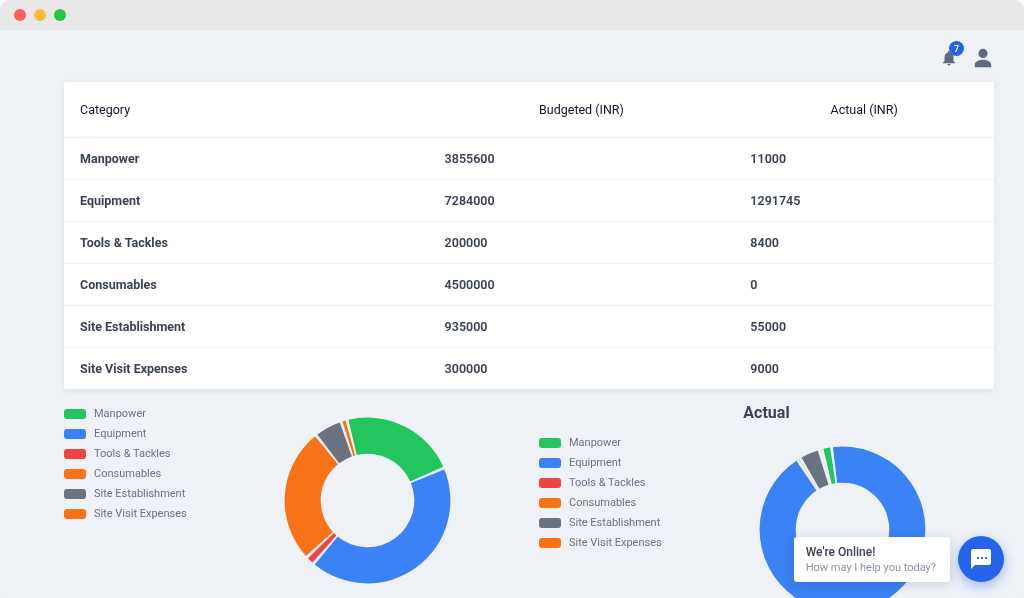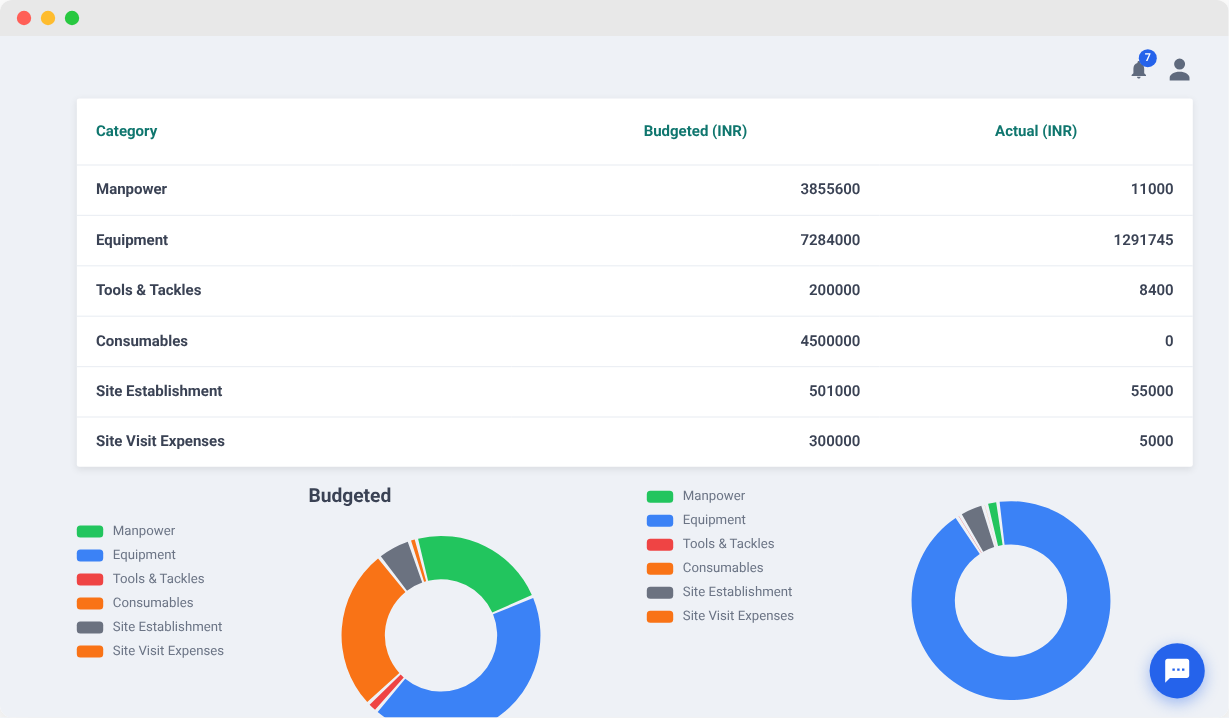--- a/index.html
+++ b/index.html
@@ -82,34 +82,34 @@
       box-shadow: 0 2px 6px rgba(0,0,0,0.08);
     }
     table {
       width: 100%;
       border-collapse: collapse;
     }
     thead th {
       text-align: left;
       padding: 20px 16px;
       font-size: 12.5px;
-      font-weight: 700;
-      color: #0f766e;
+      font-weight: 400;
+      color: #0f172a;
       border-bottom: 1px solid #eceff4;
     }
     thead th.num { text-align: center; }
     tbody td {
       padding: 13px 16px;
       font-size: 12.5px;
       color: #3a4254;
       border-bottom: 1px solid #eceff4;
       font-weight: 600;
     }
     tbody td.cat { font-weight: 700; }
-    tbody td.num { text-align: right; }
+    tbody td.num { text-align: left; }
     tbody tr:last-child td { border-bottom: none; }
     .charts {
       display: flex;
       padding: 0 30px 0 64px;
       gap: 20px;
     }
     .chart-panel {
       flex: 1;
       position: relative;
     }
@@ -243,35 +243,34 @@
               <td class="num">200000</td>
               <td class="num">8400</td>
             </tr>
             <tr>
               <td class="cat">Consumables</td>
               <td class="num">4500000</td>
               <td class="num">0</td>
             </tr>
             <tr>
               <td class="cat">Site Establishment</td>
-              <td class="num">501000</td>
+              <td class="num">935000</td>
               <td class="num">55000</td>
             </tr>
             <tr>
               <td class="cat">Site Visit Expenses</td>
               <td class="num">300000</td>
-              <td class="num">5000</td>
+              <td class="num">9000</td>
             </tr>
           </tbody>
       </table>
     </div>
 
     <div class="charts">
       <div class="chart-panel">
-        <div class="chart-title">Budgeted</div>
         <div class="chart-body">
           <div class="legend" id="legend-0">
               <div class="legend-item">
                 <span class="swatch" style="background: rgb(34, 197, 94);"></span>
                 <span>Manpower</span>
               </div>
               <div class="legend-item">
                 <span class="swatch" style="background: rgb(59, 130, 246);"></span>
                 <span>Equipment</span>
               </div>
@@ -298,20 +297,21 @@
                 <path d="M 178.7939479848069 68.11718705999198 A 85 85 0 0 1 45.88741500819647 165.550195617594 L 69.44230494580506 137.0165810546413 A 48 48 0 0 0 144.49540592083213 81.995587986819 Z" fill="#3b82f6"></path>
                 <path d="M 43.62676711866409 163.61649640232216 A 85 85 0 0 1 38.99507468474449 159.18951839033747 L 65.55015982197335 133.42466920866116 A 48 48 0 0 0 68.16570378465737 135.92460973307604 Z" fill="#ef4444"></path>
                 <path d="M 36.961226176125564 157.01853202935342 A 85 85 0 0 1 46.21211656606381 34.1831055450252 L 69.62566582554192 62.832812543073054 A 48 48 0 0 0 64.40163360534149 132.19870044010545 Z" fill="#f97316"></path>
                 <path d="M 48.54817929983287 32.34122269329829 A 85 85 0 0 1 71.56571775475649 19.896993856673333 L 83.9429935556272 54.765361236709644 A 48 48 0 0 0 70.94485419284679 61.792690462097866 Z" fill="#6b7280"></path>
                 <path d="M 74.38616482216489 18.951055235230257 A 85 85 0 0 1 77.53269983409349 18.023049439156026 L 87.31258343572338 53.70713380093517 A 48 48 0 0 0 85.53571660545782 54.23118413283591 Z" fill="#f97316"></path>
               </svg>
           </div>
         </div>
       </div>
       <div class="chart-panel">
+        <div class="chart-title">Actual</div>
         <div class="chart-body">
           <div class="legend" id="legend-1">
               <div class="legend-item">
                 <span class="swatch" style="background: rgb(34, 197, 94);"></span>
                 <span>Manpower</span>
               </div>
               <div class="legend-item">
                 <span class="swatch" style="background: rgb(59, 130, 246);"></span>
                 <span>Equipment</span>
               </div>
@@ -338,20 +338,24 @@
                 <path d="M 90.25493685229821 15.560472856325731 A 85 85 0 1 1 52.67778580212679 29.391161718871146 L 73.27686727649512 60.126773676539 A 48 48 0 1 0 94.49690551659194 52.31650231886629 Z" fill="#3b82f6"></path>
                 <path d="M 55.17757251132571 27.778465856626013 A 85 85 0 0 1 55.393982555578646 27.644604846991697 L 74.81071956079735 59.14048273712473 A 48 48 0 0 0 74.68851153580746 59.21607483668292 Z" fill="#ef4444"></path>
                 <path d="M 57.95322277476805 26.128026119700067 A 85 85 0 0 1 74.5817609756583 18.889500526125275 L 85.64617090390115 54.1964238265178 A 48 48 0 0 0 76.25593756692784 58.2840618087718 Z" fill="#6b7280"></path>
                 <path d="M 77.43561597279813 18.04971889326457 A 85 85 0 0 1 77.53269983409334 18.023049439156054 L 87.3125834357233 53.70713380093519 A 48 48 0 0 0 87.25775960816836 53.7221941985494 Z" fill="#f97316"></path>
               </svg>
           </div>
         </div>
       </div>
     </div>
 
+    <div class="chat-popup">
+      <div class="title">We're Online!</div>
+      <div class="sub">How may I help you today?</div>
+    </div>
     <div class="chat-bubble">
       <svg viewBox="0 0 24 24">
           <path d="M20 2H4c-1.1 0-2 .9-2 2v18l4-4h14c1.1 0 2-.9 2-2V4c0-1.1-.9-2-2-2zM8 10h2v2H8v-2zm4 0h2v2h-2v-2zm4 0h2v2h-2v-2z"></path>
         </svg>
     </div>
 
   </div>
 </div>
 
 </body></html>

